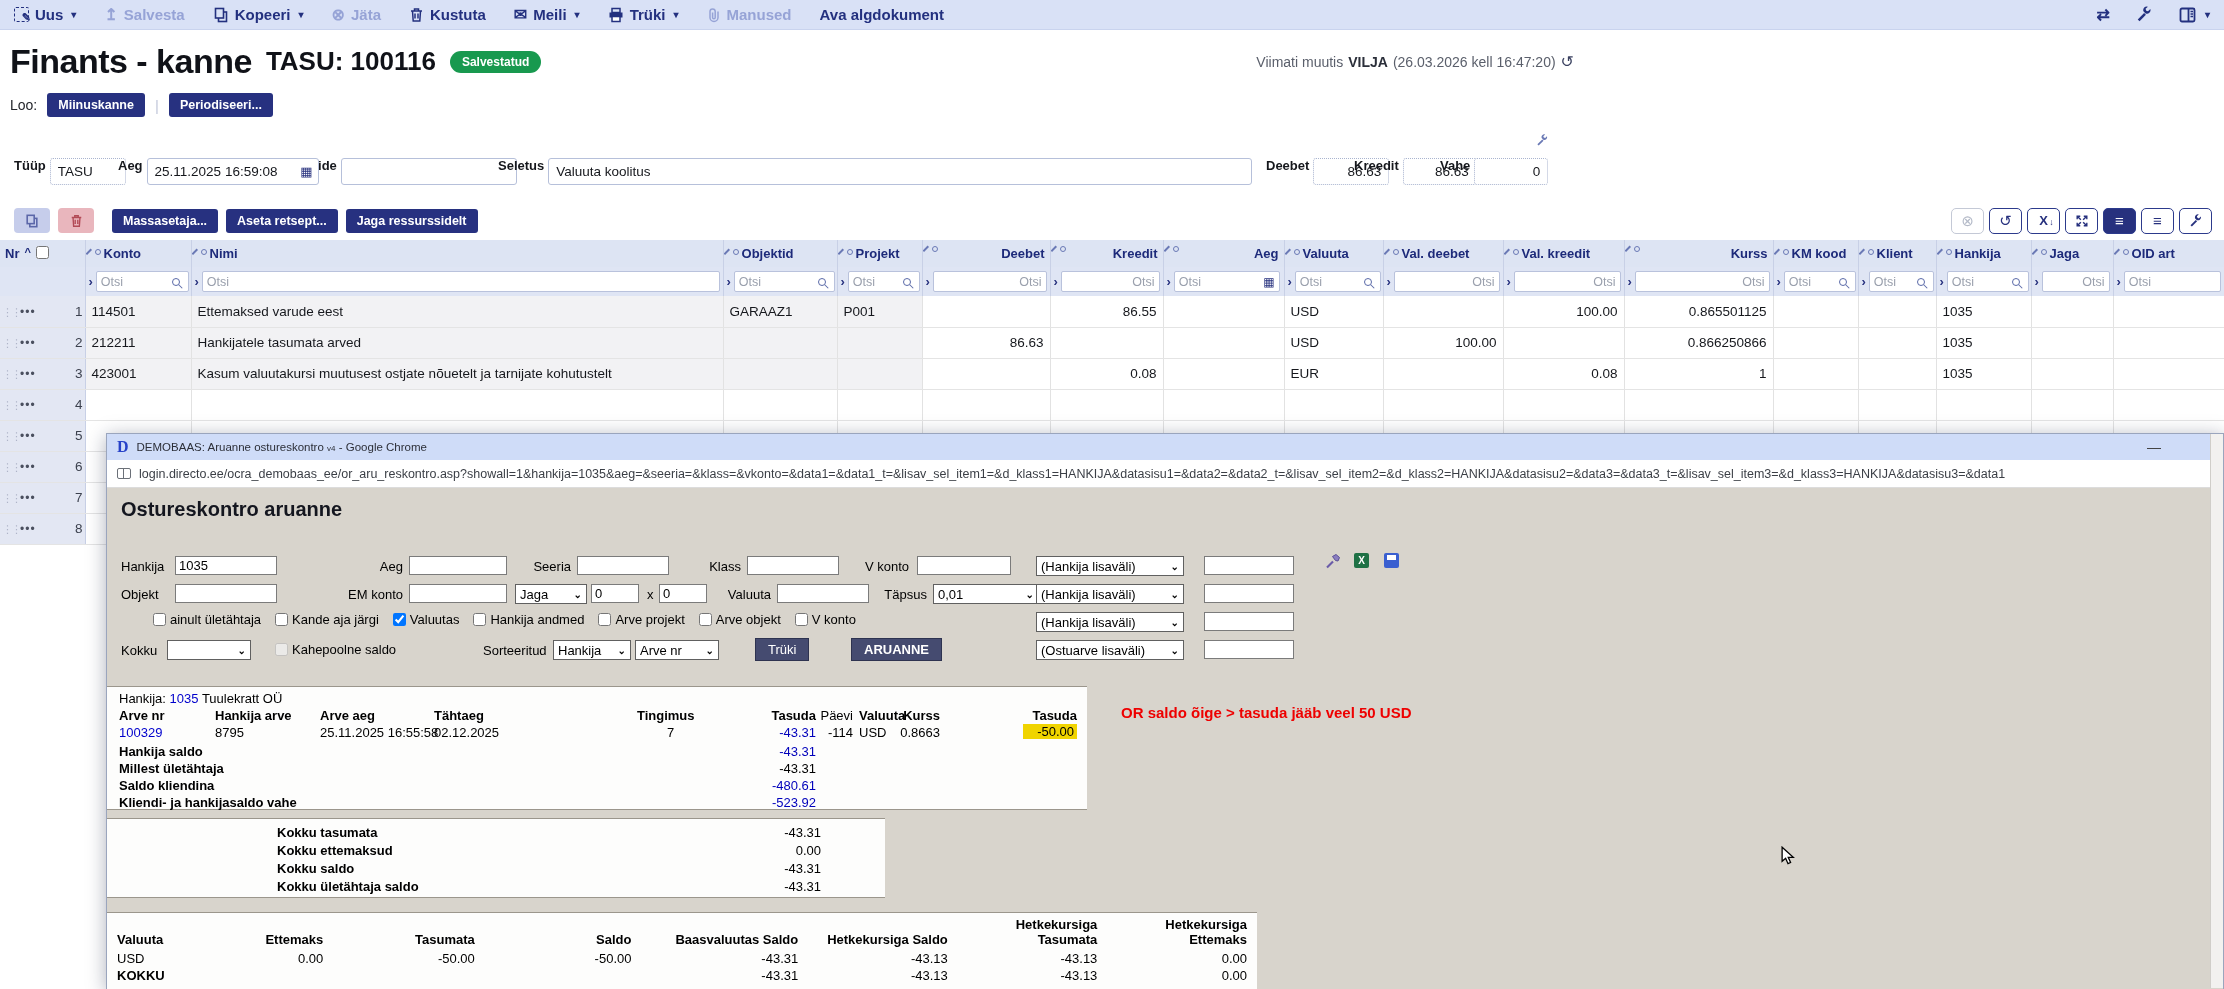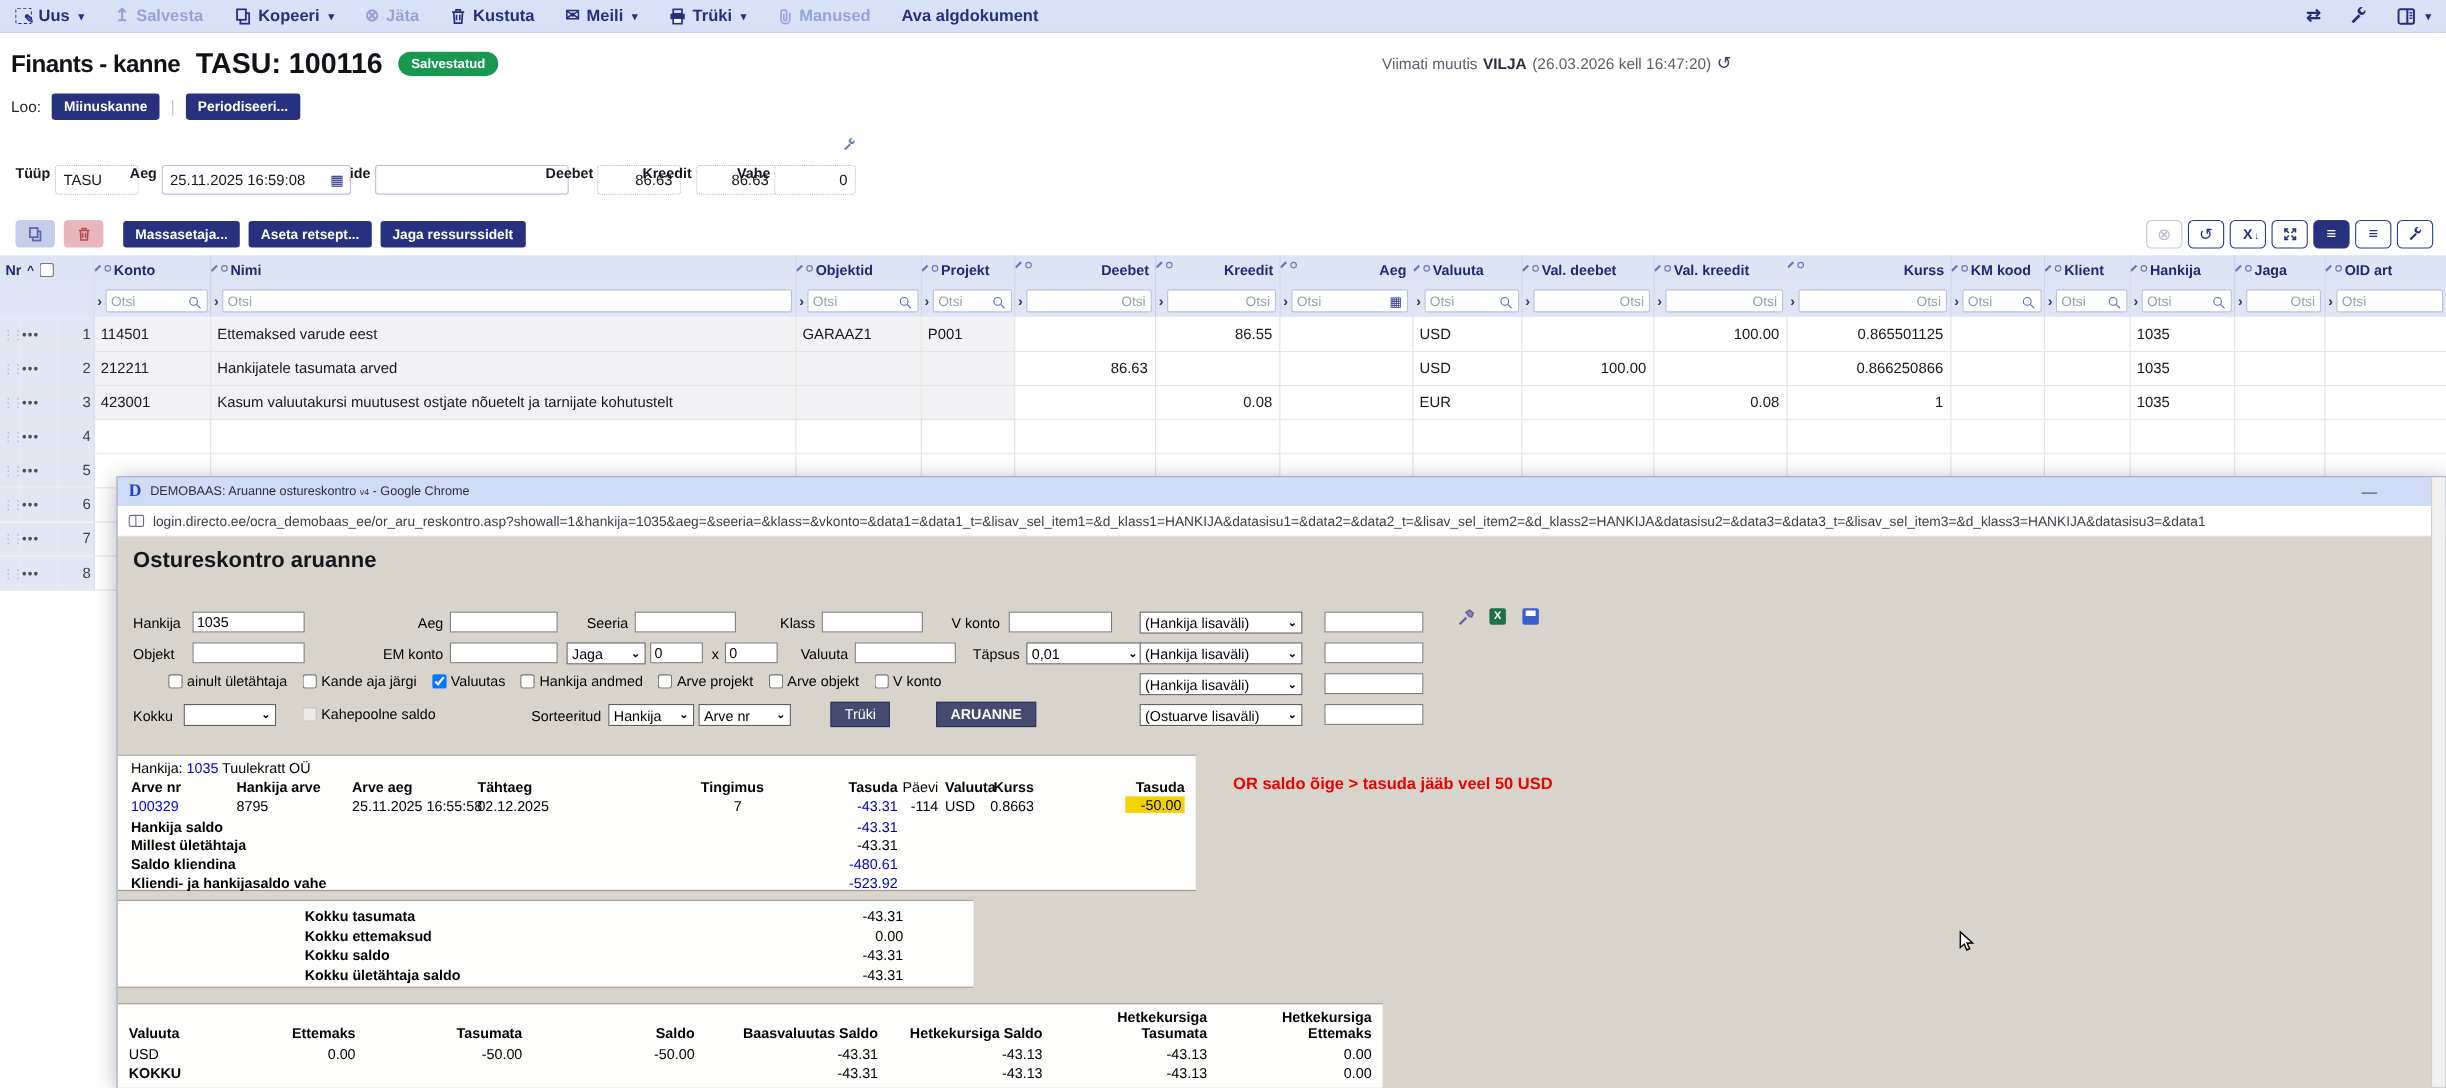--- a/index.html
+++ b/index.html
@@ -16,21 +16,21 @@
   .tb-spacer { flex:1; }
   .tb-right { display:flex; align-items:center; gap:26px; }
   .icon-svg { display:inline-block; vertical-align:middle; }
   .uus-box { width:15px; height:15px; border:1.5px dashed #23307f; border-radius:2px;
     position:relative; display:inline-block; }
   .uus-box span { position:absolute; right:-3px; bottom:-3px; font-size:11px; color:#23307f;}
   .glyph { font-size:16px; line-height:1; }
 
   
   .title-row { margin:12px 0 0 0; padding:0 10px 0 10px; display:flex; align-items:center; }
-  .page-title { font-size:22px; font-weight:bold; letter-spacing:-0.5px; color:#101218; }
+  .page-title { font-size:34px; font-weight:bold; letter-spacing:-0.5px; color:#101218; }
   .doc-number { font-size:26px; font-weight:bold; margin-left:14px; color:#101218; }
   .badge { margin-left:14px; background:#18994f; color:#fff; font-size:12px; font-weight:bold;
     padding:4px 12px; border-radius:12px; }
   .meta { margin-left:auto; margin-right:640px; font-size:14px; color:#5a5f6b; display:flex; gap:5px; align-items:center;}
   .meta b { color:#2b2f3a; }
   .hist-ic { font-size:16px; color:#3a4160; cursor:pointer; }
 
   
   .loo-row { margin:12px 0 0 10px; display:flex; align-items:center; gap:10px; height:24px; }
   .loo-label { font-size:14px; color:#23252b; }
@@ -90,21 +90,21 @@
   .fcal { font-size:12px; color:#27317e; margin-left:-20px; margin-right:6px; }
   .grid tbody td { height:31px; border-bottom:1px solid #e4e4e4; border-right:1px solid #e2e2e2;
     padding:0 6px; background:#fff; }
   .grid tbody td.gut { background:#e3e7f3; border-right:none; padding:0 2px; }
   .grid tbody td.gut.last { border-right:1px solid #c8d0e6; }
   .handle { color:#aeb4c8; font-size:11px; letter-spacing:-2px; cursor:grab; }
   .dots { color:#4a4f5e; font-size:12px; letter-spacing:1px; cursor:pointer; }
   .rownum { text-align:right; color:#3c414e; }
   .grid tbody tr.filled td.shade { background:#f2f2f4; }
   .grid tbody td.num { text-align:right; }
-  .hdr-nr { display:flex; align-items:center; gap:5px; }
+  .hdr-nr { display:flex; gap:5px; }
   .hdr-nr input { width:13px; height:13px; }
   .sortcaret { font-size:11px; color:#1d2a7a; }
 
   
   .popup { position:absolute; left:106px; top:433px; width:2118px; height:556px;
     border:1px solid #9aa5bd; box-shadow:0 3px 18px rgba(20,30,60,.35); background:#d8d4cc; z-index:50; }
   .ptitle { height:26px; background:#cfdcf8; display:flex; align-items:center; padding:0 10px; gap:8px; }
   .dlogo { color:#2742c8; font-weight:bold; font-size:16px; font-family:"Liberation Serif", serif; }
   .ptitle-text { font-size:11.5px; color:#2c2f38; }
   .ptitle-text small { font-size:8px; }
@@ -256,20 +256,24 @@
   <div class="fgroup" style="width:172px; margin-left:16px">
     <span class="flabel">Aeg</span>
     <span class="aeg-wrap">
       <input class="finput" style="width: 172px;" value="25.11.2025 16:59:08">
       <span class="cal">▦</span>
     </span>
   </div>
   <div class="fgroup" style="width:176px; margin-left:4px">
     <span class="flabel">Viide</span>
     <input class="finput" style="width: 176px;" value="">
+  </div>
+  <div class="fgroup" style="width:754px; margin-left:4px">
+    <span class="flabel">Seletus</span>
+    <input class="finput" style="width: 754px;" value="Valuuta koolitus">
   </div>
   <div class="fgroup" style="width:76px; margin-left:2px">
     <span class="flabel" style="text-align:right">Deebet</span>
     <input class="finput ro num" style="width: 76px;" value="86.63">
   </div>
   <div class="fgroup" style="width:74px">
     <span class="flabel" style="text-align:right">Kreedit</span>
     <input class="finput ro num" style="width: 74px;" value="86.63">
   </div>
   <div class="fgroup" style="width:74px">

